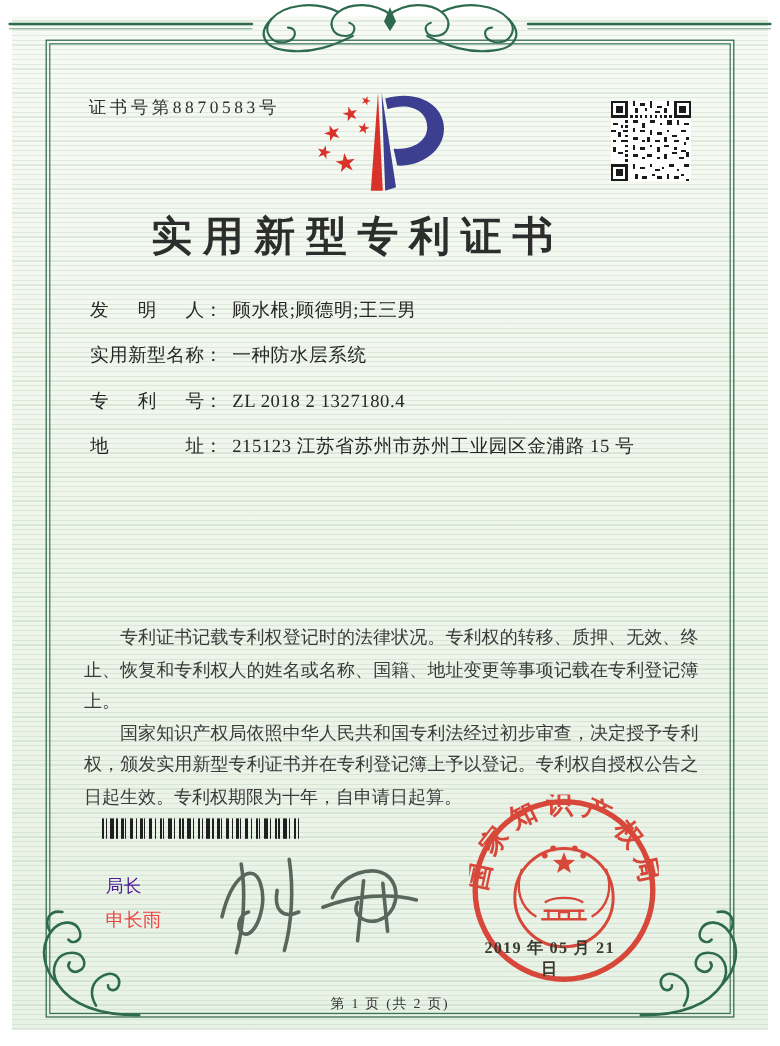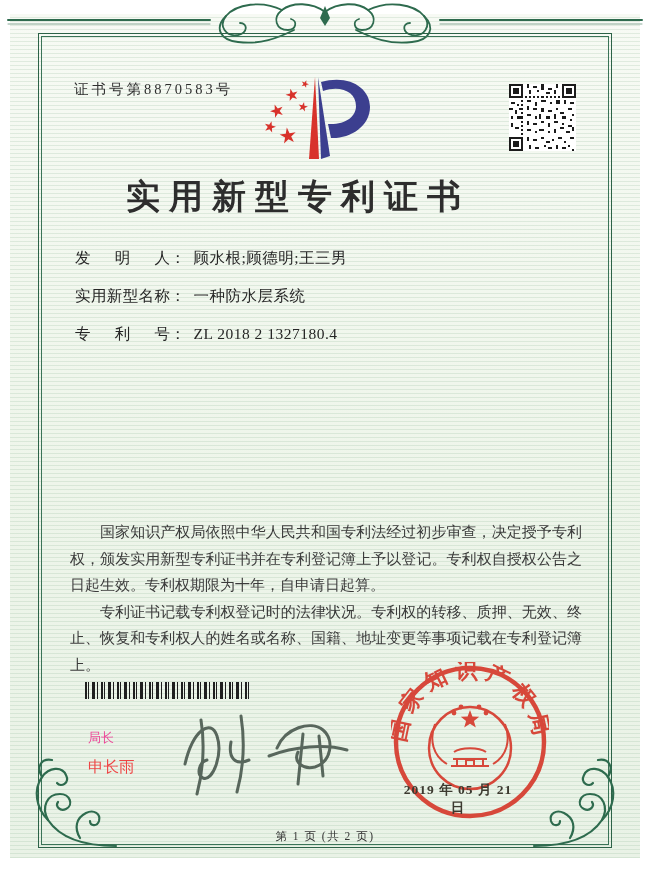--- a/index.html
+++ b/index.html
@@ -56,21 +56,21 @@
 
   .barcode{
     position:absolute;left:85px;top:682px;width:166px;height:17px;
     background:repeating-linear-gradient(90deg,
       #1f1f1f 0px,#1f1f1f 2px,rgba(0,0,0,0) 2px,rgba(0,0,0,0) 3px,
       #1f1f1f 3px,#1f1f1f 4px,rgba(0,0,0,0) 4px,rgba(0,0,0,0) 7px,
       #1f1f1f 7px,#1f1f1f 10px,rgba(0,0,0,0) 10px,rgba(0,0,0,0) 12px,
       #1f1f1f 12px,#1f1f1f 13px,rgba(0,0,0,0) 13px,rgba(0,0,0,0) 16px);
   }
 
-  .sig-title{position:absolute;left:88px;top:729px;font-size:13px;color:#ec4899;font-family:"Liberation Sans","DejaVu Sans",sans-serif;}
+  .sig-title{position:absolute;left:88px;top:729px;font-size:15px;color:#4c1d95;font-family:"Liberation Sans","DejaVu Sans",sans-serif;}
   .sig-name {position:absolute;left:88px;top:757px;font-size:15.5px;color:#ef4444;font-family:"Liberation Sans","DejaVu Sans",sans-serif;}
   .signature{position:absolute;left:165px;top:704px;width:190px;height:96px;}
 
   .seal{position:absolute;left:391px;top:662px;width:158px;height:162px;opacity:0.93;}
   .seal-date{
     position:absolute;left:396px;top:781px;width:124px;text-align:center;
     font-size:13.5px;color:#3c3a30;letter-spacing:1px;font-weight:600;
   }
 
   .footer{
@@ -172,25 +172,28 @@
   <div class="fields">
     <div class="frow">
       <span class="flabel">发明人</span><span class="fcolon">：</span><span class="fvalue">顾水根;顾德明;王三男</span>
     </div>
     <div class="frow">
       <span class="flabel">实用新型名称</span><span class="fcolon">：</span><span class="fvalue">一种防水层系统</span>
     </div>
     <div class="frow">
       <span class="flabel">专利号</span><span class="fcolon">：</span><span class="fvalue">ZL 2018 2 1327180.4</span>
     </div>
+    <div class="frow">
+      <span class="flabel">地址</span><span class="fcolon">：</span><span class="fvalue">215123 江苏省苏州市苏州工业园区金浦路 15 号</span>
+    </div>
   </div>
 
   <div class="body-text">
+    <p>专利证书记载专利权登记时的法律状况。专利权的转移、质押、无效、终止、恢复和专利权人的姓名或名称、国籍、地址变更等事项记载在专利登记簿上。</p>
     <p>国家知识产权局依照中华人民共和国专利法经过初步审查，决定授予专利权，颁发实用新型专利证书并在专利登记簿上予以登记。专利权自授权公告之日起生效。专利权期限为十年，自申请日起算。</p>
-    <p>专利证书记载专利权登记时的法律状况。专利权的转移、质押、无效、终止、恢复和专利权人的姓名或名称、国籍、地址变更等事项记载在专利登记簿上。</p>
   </div>
 
   <div class="barcode"></div>
 
   <div class="sig-title">局长</div>
   <div class="sig-name">申长雨</div>
   <svg class="signature" viewBox="0 0 190 96">
     <g stroke="#45544a" stroke-width="3" fill="none" stroke-linecap="round" opacity="0.88">
       <path d="M20,60 C28,26 46,14 52,32 C58,50 48,78 38,74 C31,71 34,58 42,56"></path>
       <path d="M36,16 C40,40 38,68 32,90"></path>

